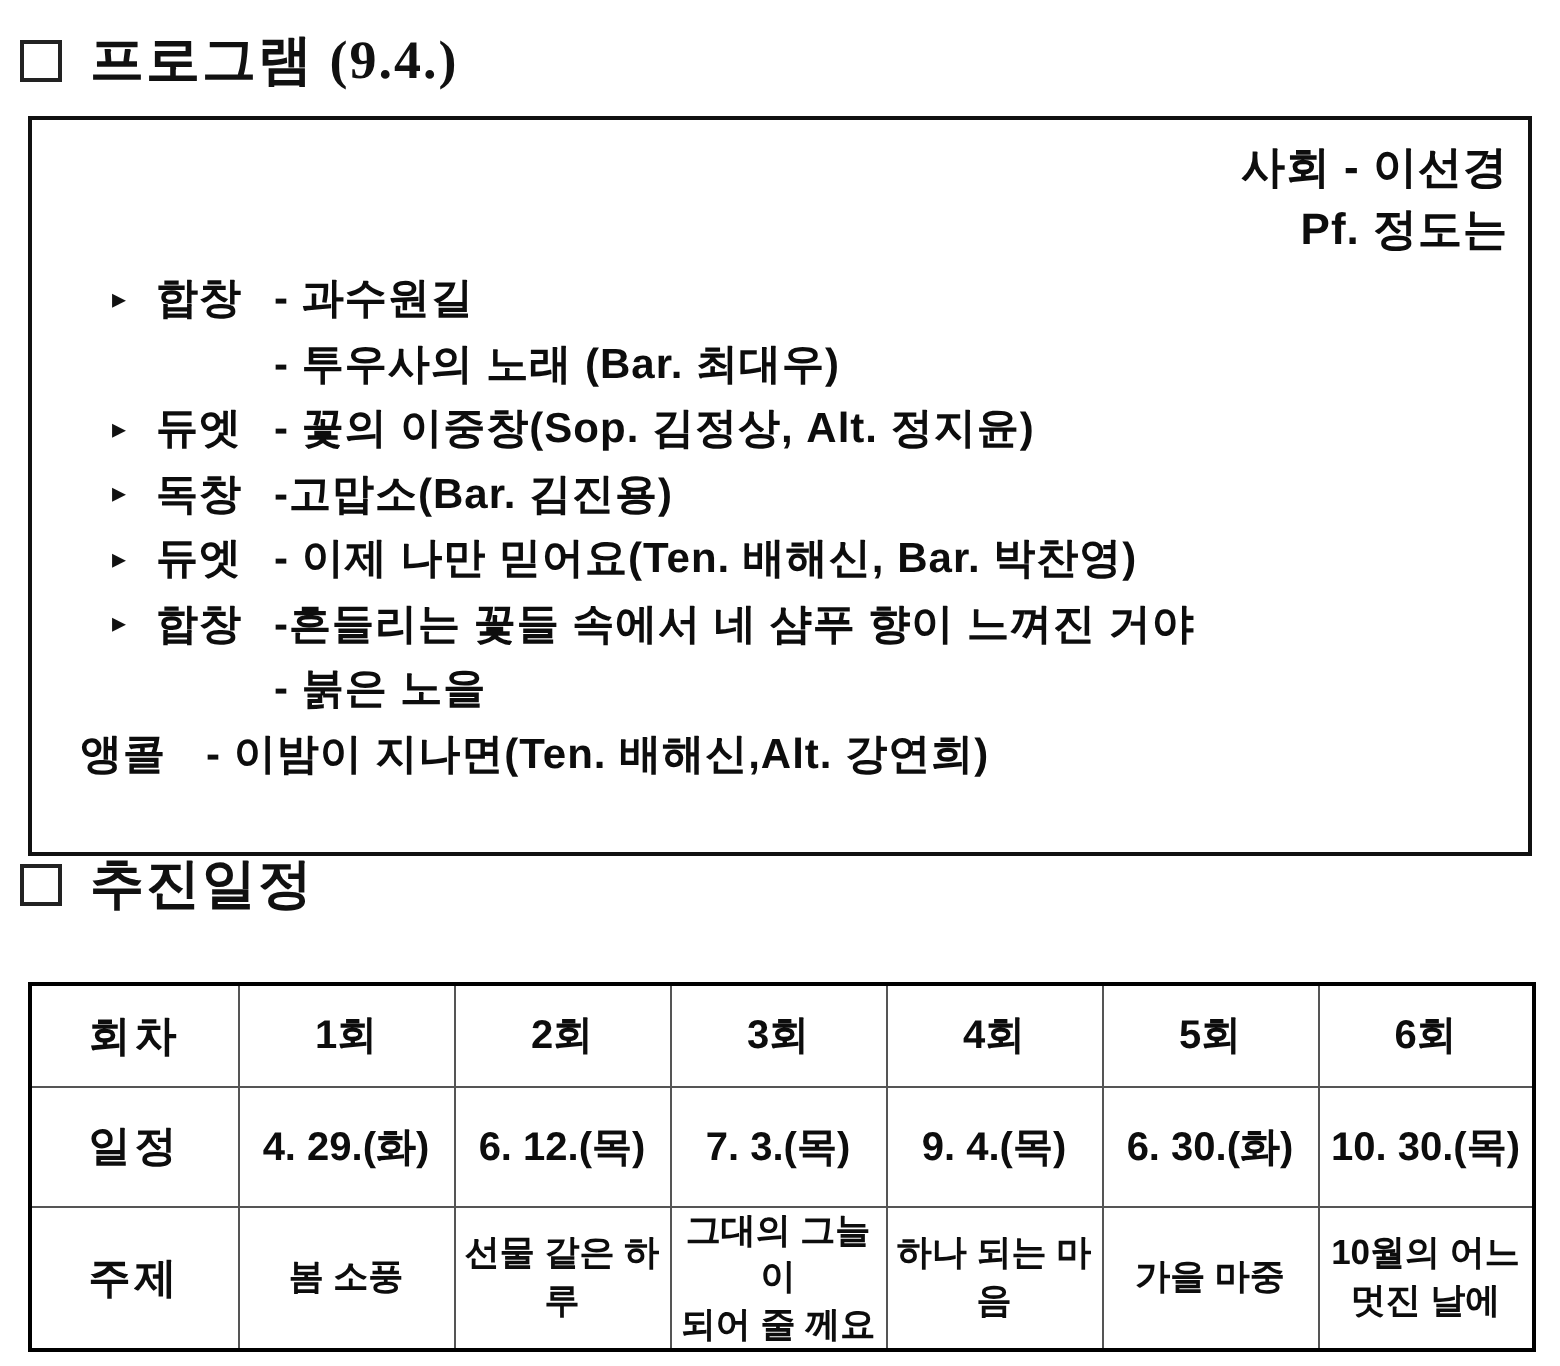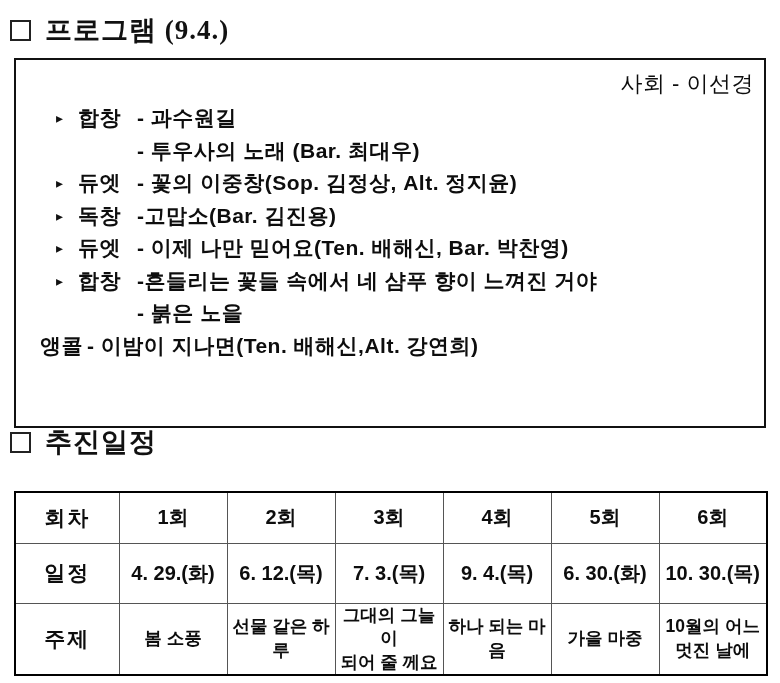--- a/index.html
+++ b/index.html
@@ -50,21 +50,21 @@
     width: 752px;
     height: 370px;
     box-sizing: border-box;
     border: 2px solid #111111;
     background: #ffffff;
     padding-top: 8px;
   }
   .credits {
     text-align: right;
     padding-right: 10px;
-    font-weight: 400;
+    font-weight: 700;
     font-size: 22px;
     letter-spacing: 0.5px;
   }
   .credit-line { line-height: 31px; }
 
   .program-lines { margin-top: 3px; }
   .pline {
     display: flex;
     align-items: center;
     height: 32.5px;
@@ -84,21 +84,21 @@
   .pline .plabel {
     display: inline-block;
     width: 59px;
     flex: 0 0 auto;
   }
   .pline.encore {
     padding-left: 24px;
   }
   .pline.encore .plabel-encore {
     display: inline-block;
-    margin-right: 4px;
+    margin-right: 20px;
     flex: 0 0 auto;
   }
 
   
   .schedule-table {
     position: absolute;
     left: 14px;
     top: 491px;
     width: 752px;
     height: 179px;
@@ -135,20 +135,21 @@
 <div class="page">
 
   <div class="heading heading-1">
     <span class="checkbox"></span>
     <span>프로그램 (9.4.)</span>
   </div>
 
   <div class="program-box">
     <div class="credits">
       <div class="credit-line">사회 - 이선경</div>
+      <div class="credit-line">Pf. 정도는</div>
     </div>
 
     <div class="program-lines">
       <div class="pline">
         <span class="bullet">▸</span>
         <span class="plabel">합창</span>
         <span class="ptext">- 과수원길</span>
       </div>
       <div class="pline">
         <span class="bullet"></span>

